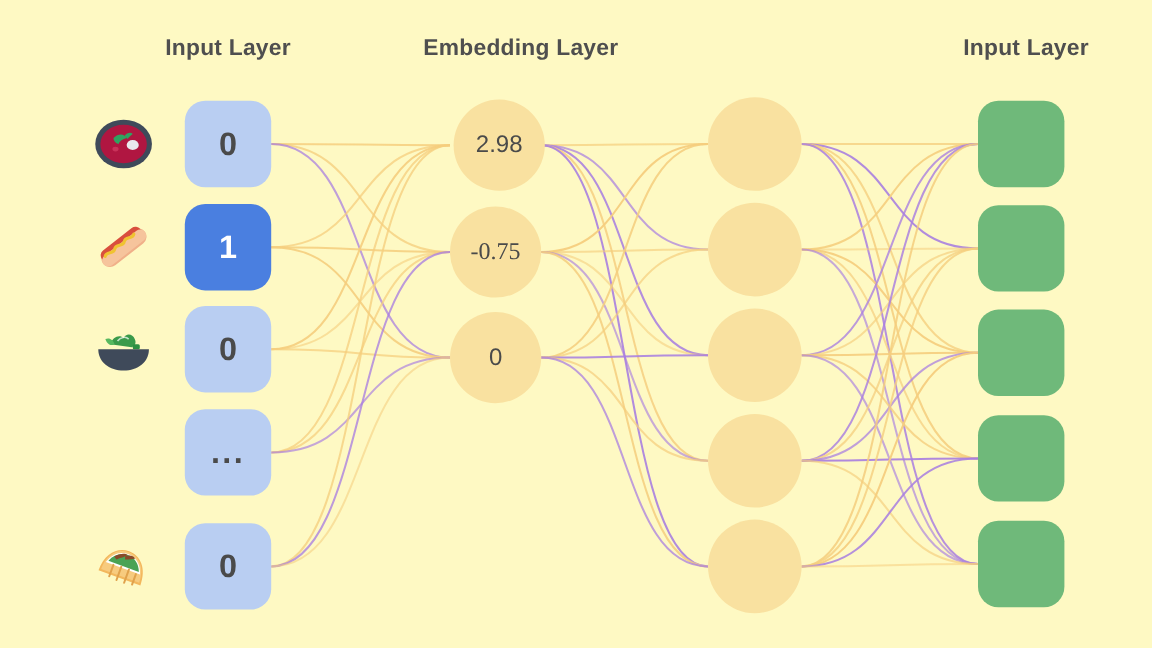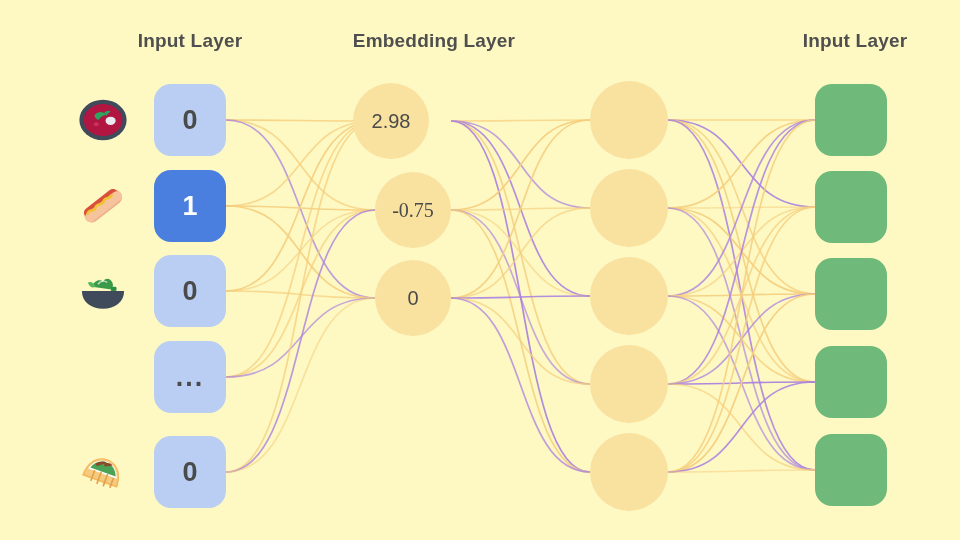--- a/index.html
+++ b/index.html
@@ -243,21 +243,21 @@
           <line x1="30" y1="47" x2="30" y2="33"></line>
           <line x1="38" y1="47" x2="38" y2="33"></line>
           <line x1="46" y1="46" x2="46" y2="35"></line>
         </g>
       </g>
     </svg>
       </div>
       <div class="input-box off" style="left: 190px; top: 472px;">
         <span>0</span>
       </div>
-      <div class="emb-node" style="left: 391px; top: 121px;">
+      <div class="emb-node" style="left: 416px; top: 121px;">
         <span>2.98</span>
       </div>
       <div class="emb-node" style="left: 413px; top: 210px; font-family: Liberation Serif, serif;">
         <span>-0.75</span>
       </div>
       <div class="emb-node" style="left: 413px; top: 298px;">
         <span>0</span>
       </div>
       <div class="hidden-node" style="left: 629px; top: 120px;"></div>
       <div class="hidden-node" style="left: 629px; top: 208px;"></div>

